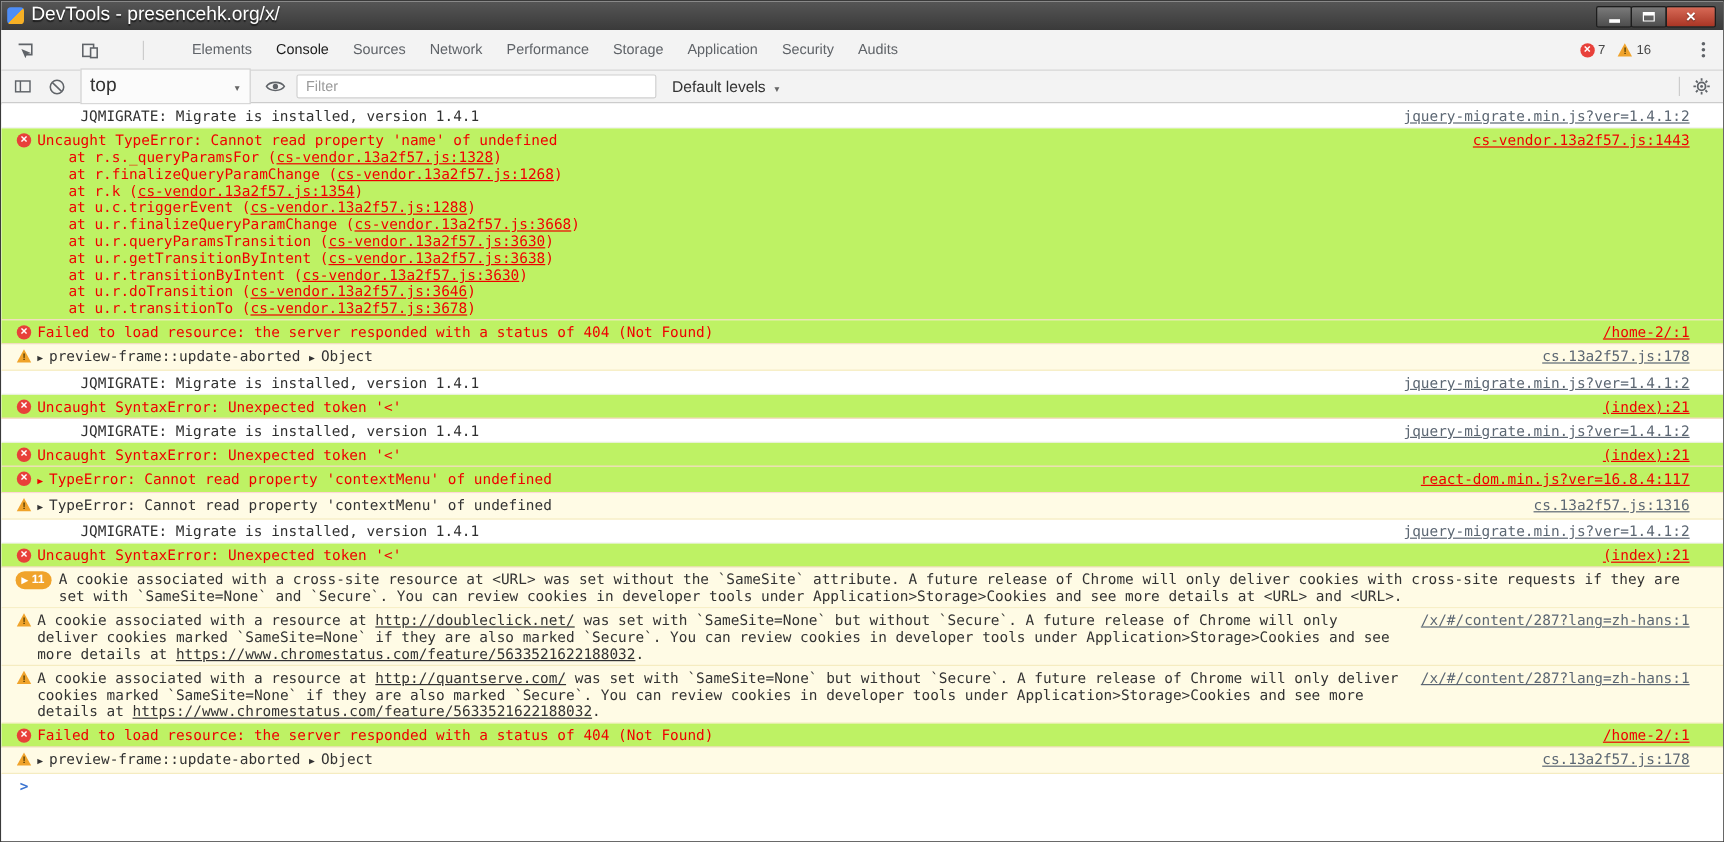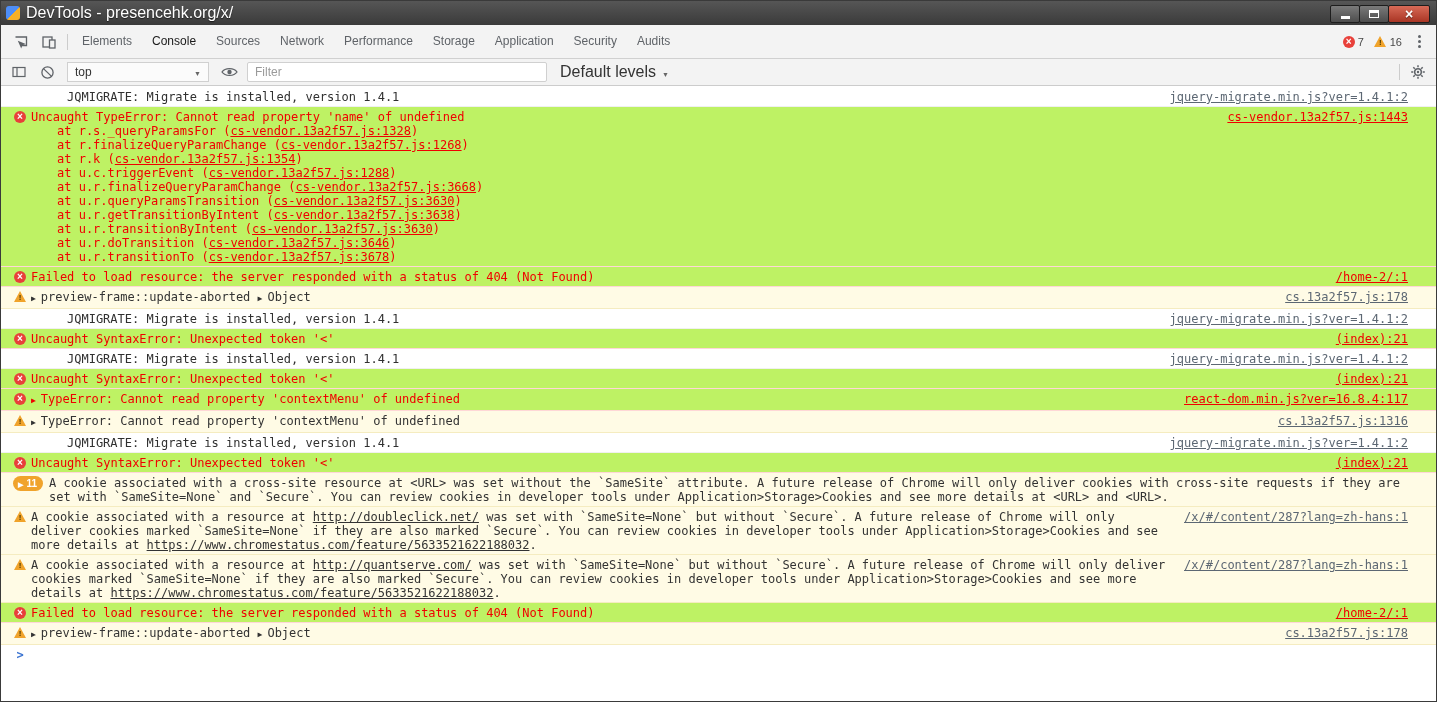--- a/index.html
+++ b/index.html
@@ -12,40 +12,40 @@
   .titlebar-icon { width:14px; height:14px; border-radius:3px; background:linear-gradient(135deg,#4e8ef7 0 52%,#f6b026 52% 100%); flex:none; }
   .title-text { color:#fff; font-size:16px; margin-left:6px; text-shadow:0 1px 1px rgba(0,0,0,.6); white-space:nowrap; }
   .win-controls { margin-left:auto; display:flex; align-items:flex-start; padding:2px 6px 0 0; }
   .win-btn { width:30px; height:18px; border:1px solid #1d1d1d; margin-left:-1px; background:linear-gradient(#7a7a7a,#4d4d4d); display:flex; align-items:center; justify-content:center; border-radius:2px; cursor:default; }
   .win-btn.close { width:42px; background:linear-gradient(#d76a57,#a93524); }
   .g-min { width:9px; height:3px; background:#fff; margin-top:7px; }
   .g-max { width:10px; height:8px; border:1px solid #fff; border-top-width:3px; }
   .g-close::after { content:"×"; color:#fff; font:bold 14px/14px "Liberation Sans",sans-serif; text-shadow:0 1px 1px rgba(0,0,0,.5); }
 
   
-  .tabbar { height:34px; background:#f3f3f3; border-bottom:1px solid #d0d0d0; display:flex; align-items:center; padding:0 6px; }
+  .tabbar { height:34px; background:#f3f3f3; border-bottom:1px solid #d0d0d0; display:flex; align-items:center; padding:0 6px;gap:26px; }
   .toolbar-icon-btn { width:28px; height:26px; display:flex; align-items:center; justify-content:center; cursor:pointer; flex:none; }
   .vsep { width:1px; height:16px; background:#ccc; margin:0 4px; flex:none; }
   .tabs { display:flex; height:34px; }
   .tab { padding:0 10px; font-size:12px; color:#5f6368; line-height:33px; cursor:pointer; white-space:nowrap; }
   .tab.selected { color:#1a1a1a; }
   .status-badges { margin-left:auto; display:flex; align-items:center; gap:3px; font-size:11px; color:#484848; }
   .status-badges .count { margin-right:7px; }
   .kebab { padding:2px 9px; cursor:pointer; }
   .kebab span { display:block; width:3px; height:3px; border-radius:50%; background:#5f6368; margin:2px auto; }
 
   
   .con-toolbar { height:27px; background:#f3f3f3; border-bottom:1px solid #ccc; display:flex; align-items:center; padding:0 4px; }
   .con-toolbar .toolbar-icon-btn { height:24px; }
-  .combo { width:142px; height:20px; border:1px solid #d0d0d0; background:#fbfbfb; display:flex; align-items:center; font-size:12px; color:#333; padding:4px 7px; margin:0 6px; cursor:pointer; }
+  .combo { width:142px; height:20px; border:1px solid #d0d0d0; background:#fbfbfb; display:flex; align-items:center; font-size:16px; color:#333; padding:14px 7px; margin:0 6px; cursor:pointer; }
   .caret { margin-left:auto; }
   .caret::after { content:"▼"; font-size:7px; color:#666; }
   .filter-input { width:300px; height:20px; border:1px solid #d0d0d0; border-radius:2px; font-size:12px; font-family:"Liberation Sans",sans-serif; padding:0 7px; margin:0 6px 0 4px; background:#fff; color:#333; outline:none; }
   .filter-input::placeholder { color:#9a9a9a; }
-  .levels { display:flex; align-items:center; font-size:16px; color:#333; padding:0 7px; cursor:pointer; }
+  .levels { display:flex; align-items:center; font-size:13px; color:#333; padding:0 7px; cursor:pointer; }
   .levels .caret { margin-left:6px; }
   .toolbar-spacer { flex:1; }
 
   
   .console-out { position:absolute; top:86px; left:0; right:0; bottom:0; background:#fff; overflow:hidden; font-family:"DejaVu Sans Mono","Liberation Mono",monospace; font-size:12px; }
   .msg { display:flex; align-items:flex-start; padding:3px 28px 2px 0; border-bottom:1px solid #f0f0f0; line-height:14px; }
   .msg.log { color:#303030;gap:36px; }
   .msg.error { background:#bef264; border-bottom-color:#ffd7d7; color:#f00000; }
   .msg.warning { background:#fffbe5; border-bottom-color:#f5ecc0; color:#333; }
   .msg.prompt { border-bottom:none; }

